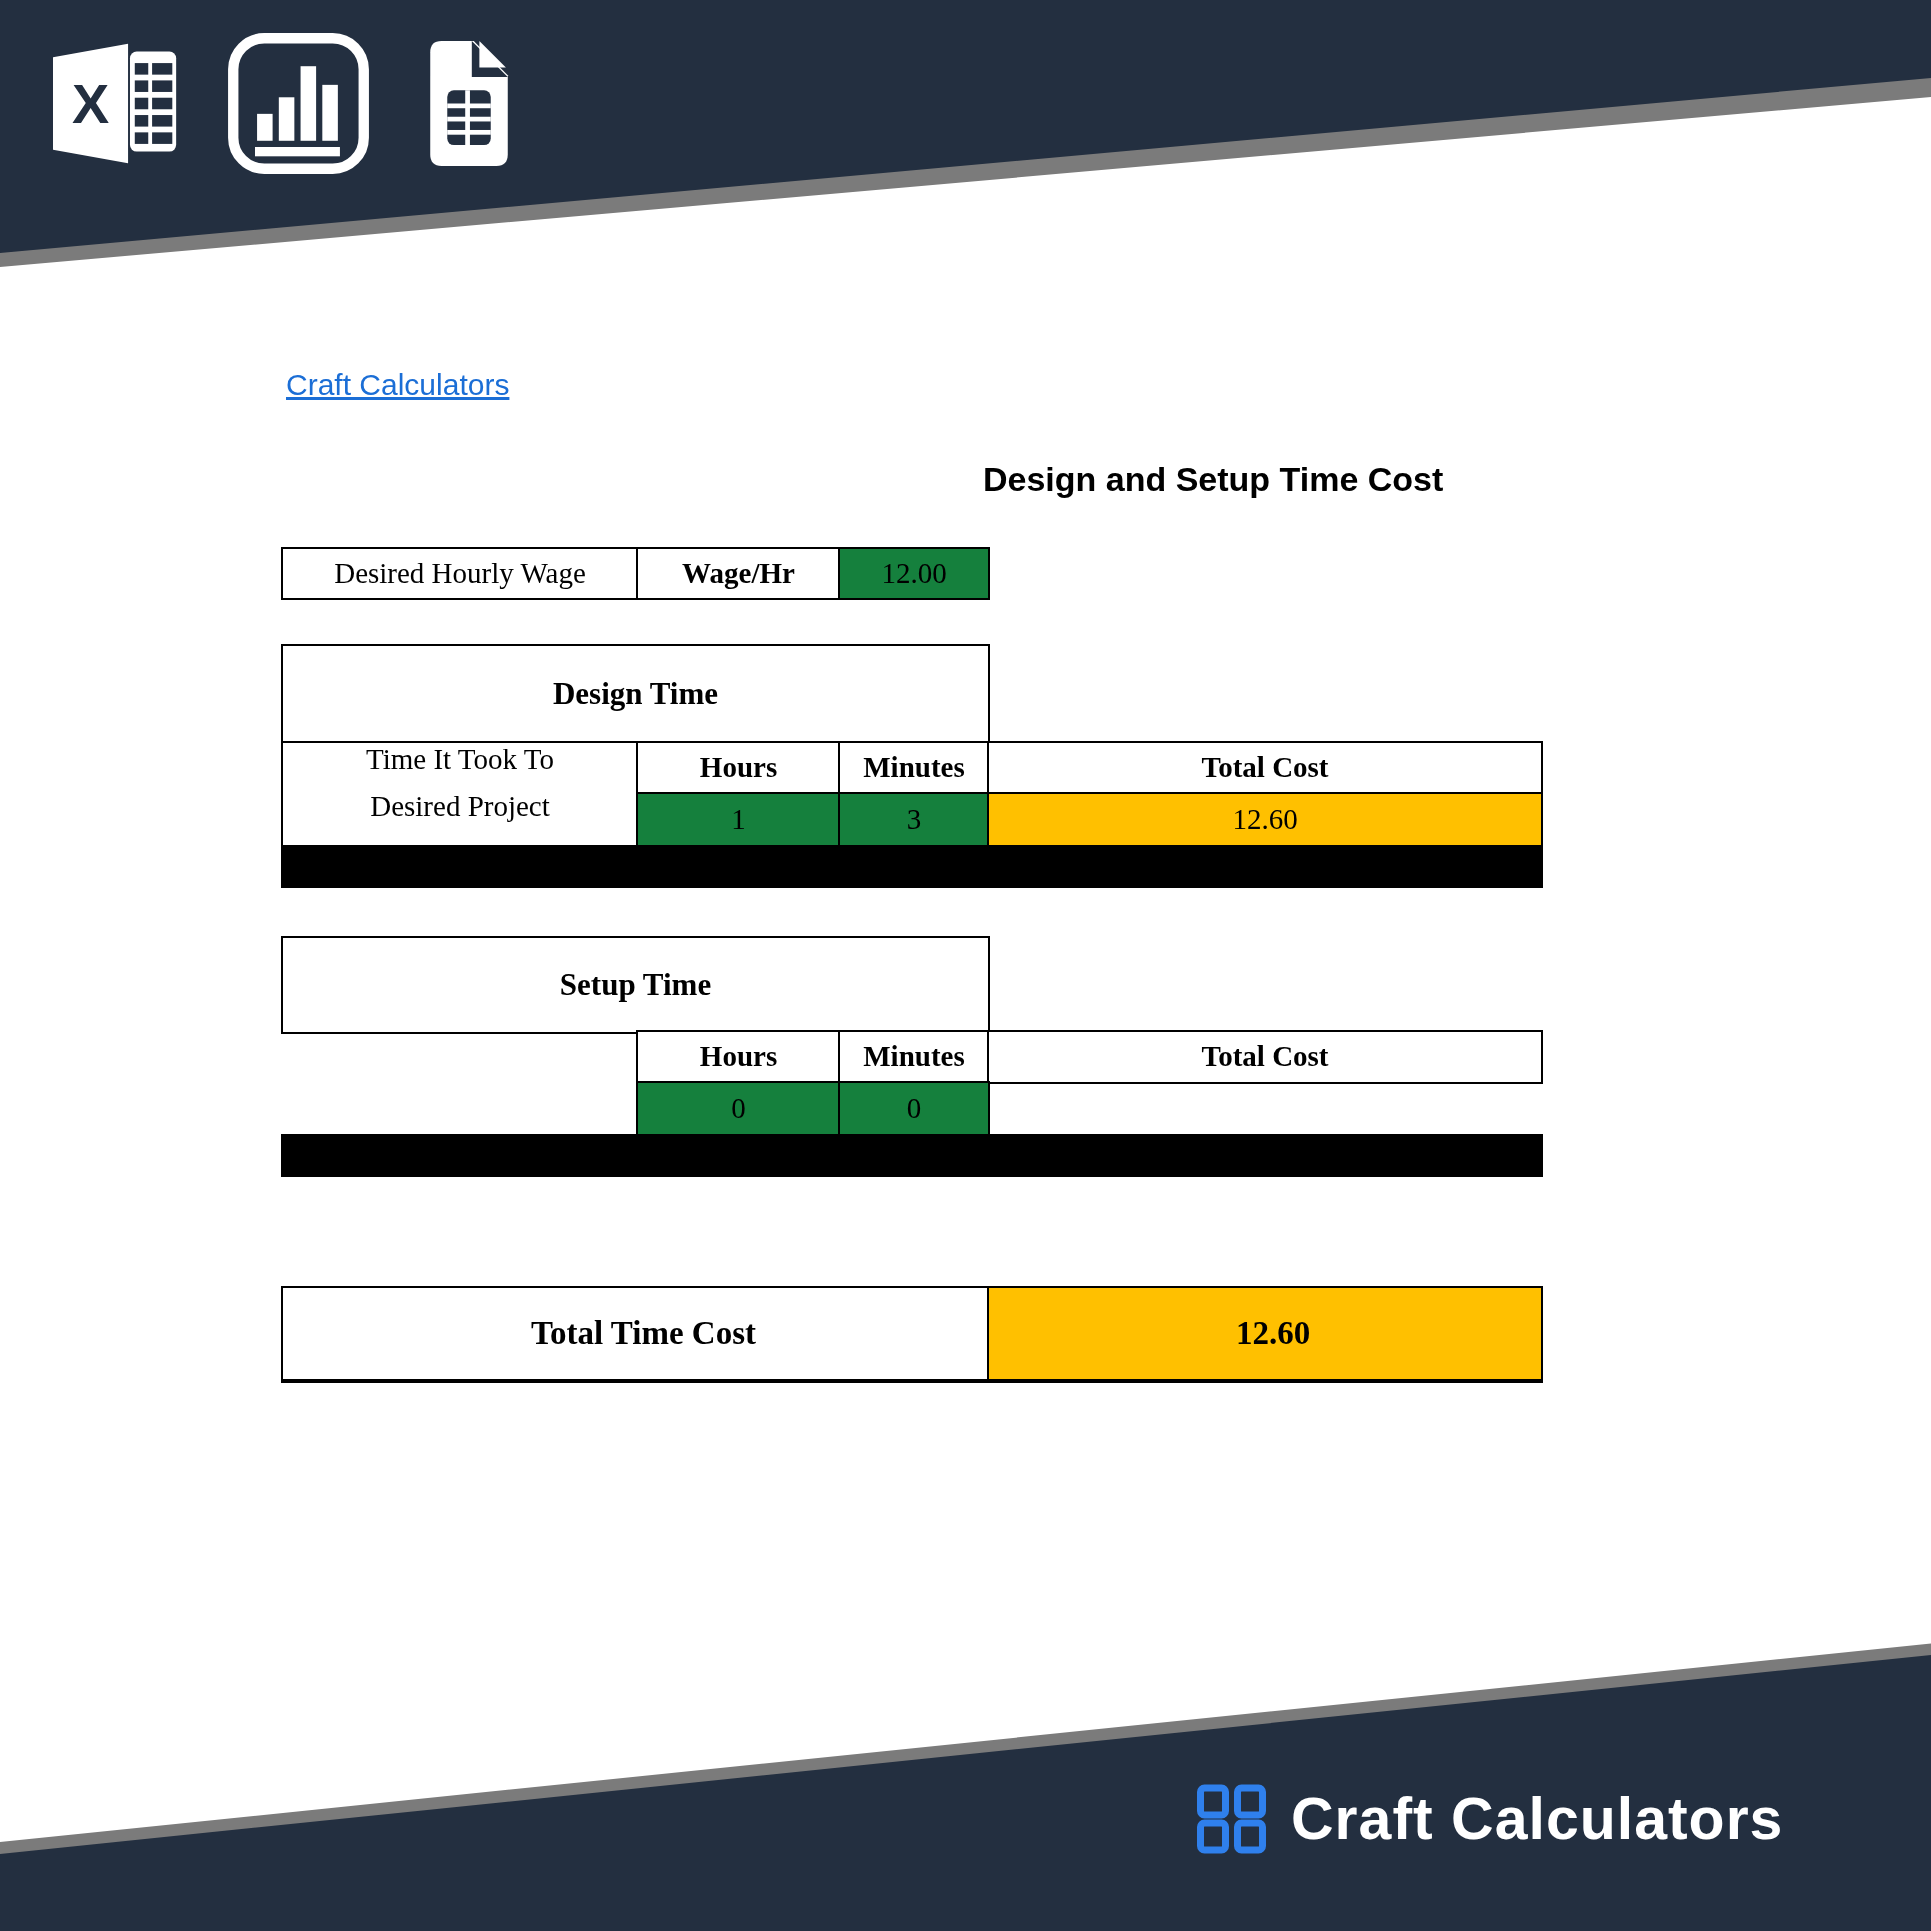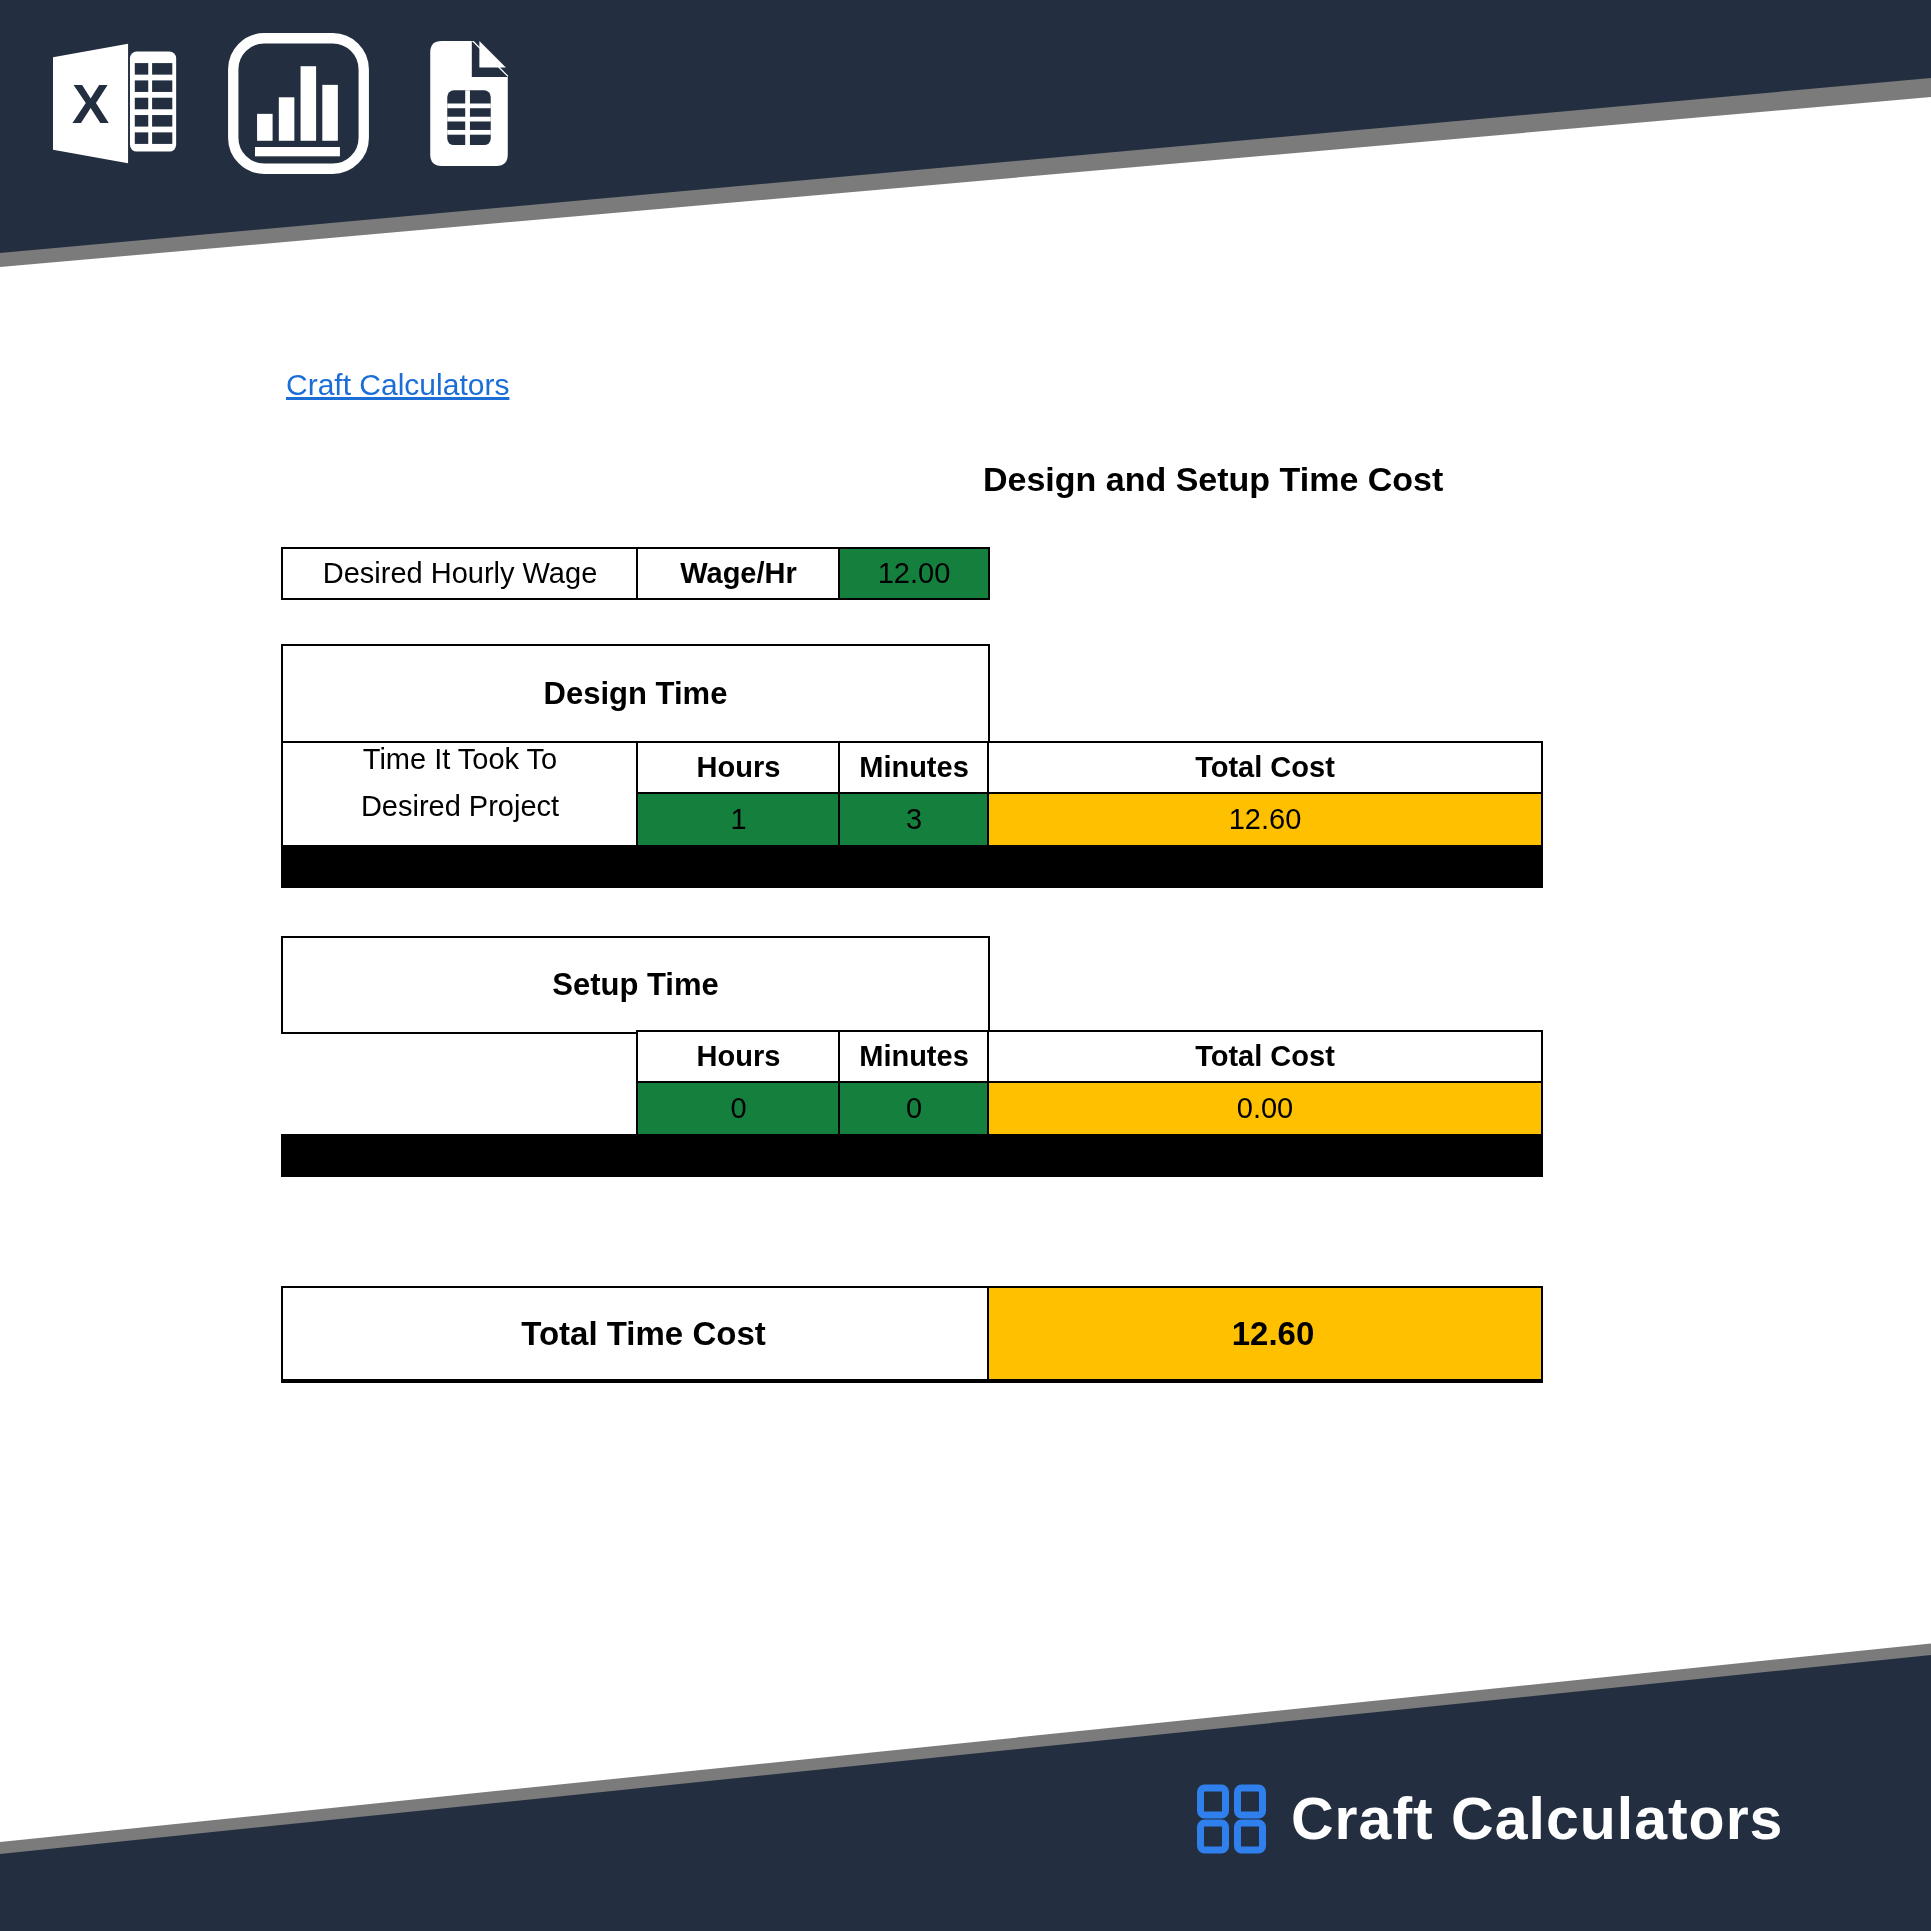--- a/index.html
+++ b/index.html
@@ -20,21 +20,21 @@
 
   .header-icons{position:absolute;left:53px;top:31px;display:flex;align-items:flex-start;gap:46px;}
   .header-icons svg{display:block;}
 
   .sheet-link{position:absolute;left:286px;top:368px;font-size:30px;color:#1b6ed6;
       text-decoration:underline;cursor:pointer;}
   .sheet-title{position:absolute;left:983px;top:460px;width:541px;font-size:34px;font-weight:bold;}
 
   .cell{position:absolute;box-sizing:border-box;border:2.9px solid #000;background:#fff;
       display:flex;align-items:center;justify-content:center;text-align:center;
-      font-size:29px;line-height:1.15;}
+      font-size:29px;line-height:1.15;font-family:Liberation Serif, serif;}
   .bold{font-weight:bold;}
   .peach{background:#15803d;}
   .orange{background:#ffc000;}
   .section-title{font-size:31px;font-weight:bold;}
   .two-line{flex-direction:column;justify-content:flex-start;gap:14px;}
   .bar{position:absolute;background:#000;}
   .total-cell{font-size:33px;font-weight:bold;border-bottom-width:4.8px;padding-left:16px;}
 
   .footer-logo{position:absolute;left:1195px;top:1784px;display:flex;align-items:center;gap:23px;}
   .footer-logo .brand-text{color:#ffffff;font-size:59px;font-weight:bold;letter-spacing:1px;}
@@ -112,21 +112,20 @@
   <div class="cell peach" style="left:838px;top:792px;width:152px;height:56px;">3</div>
   <div class="cell orange" style="left:987px;top:792px;width:556px;height:56px;">12.60</div>
   <div class="bar" style="left:281px;top:845px;width:1262px;height:43px;"></div>
 
   <div class="cell section-title" style="left:281px;top:936px;width:709px;height:98px;">Setup Time</div>
   <div class="cell bold" style="left:636px;top:1030px;width:205px;height:54px;">Hours</div>
   <div class="cell bold" style="left:838px;top:1030px;width:152px;height:54px;">Minutes</div>
   <div class="cell bold" style="left:987px;top:1030px;width:556px;height:54px;">Total Cost</div>
   <div class="cell peach" style="left:636px;top:1081px;width:205px;height:56px;">0</div>
   <div class="cell peach" style="left:838px;top:1081px;width:152px;height:56px;">0</div>
-  <div class="cell orange" style="left:987px;top:1081px;width:556px;height:56px;">0.00</div>
   <div class="bar" style="left:281px;top:1134px;width:1262px;height:43px;"></div>
 
   <div class="cell total-cell" style="left:281px;top:1286px;width:709px;height:97px;">Total Time Cost</div>
   <div class="cell orange total-cell" style="left:987px;top:1286px;width:556px;height:97px;">12.60</div>
 
   <div class="band band-bottom-gray"></div>
   <div class="band band-bottom"></div>
 
   <div class="footer-logo">
     <svg width="73" height="70" viewBox="0 0 72 70">

